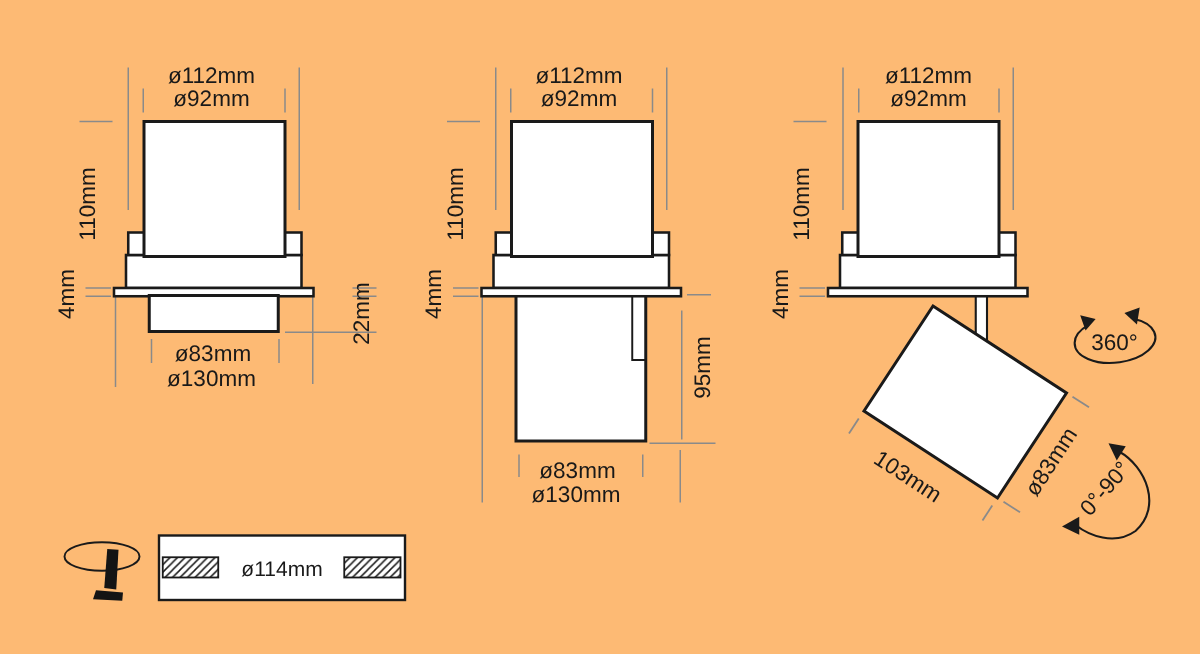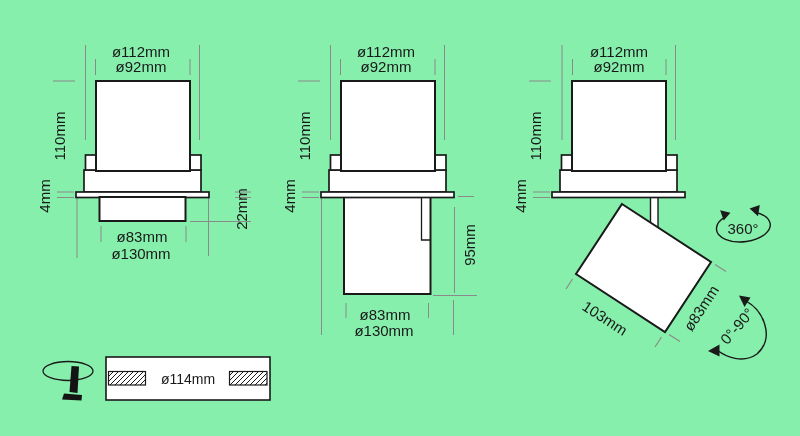--- a/index.html
+++ b/index.html
@@ -1,16 +1,16 @@
 <!DOCTYPE html>
 <html><head>
 <meta charset="utf-8">
 <style>
   html,body{margin:0;padding:0;background:#fff;}
-  .canvas{position:relative;width:800px;height:436px;background:#86efac;overflow:hidden;}
+  .canvas{position:relative;width:800px;height:436px;background:#fdba74;overflow:hidden;}
   svg{display:block;}
   .t{font-family:"Liberation Sans",sans-serif;font-size:15px;fill:#191919;text-anchor:middle;dominant-baseline:central;}
   .t-sm{font-family:"Liberation Sans",sans-serif;font-size:14px;fill:#191919;text-anchor:middle;dominant-baseline:central;}
   .outline{fill:#ffffff;stroke:#1a1a1a;stroke-width:1.7;}
   .outline-thick{fill:#ffffff;stroke:#1a1a1a;stroke-width:2;}
   .dim{stroke:#8a8a8a;stroke-width:1;fill:none;}
   .dash{stroke:#8a8a8a;stroke-width:1.2;fill:none;}
   .arrowline{stroke:#1a1a1a;stroke-width:1.4;fill:none;}
   .arrowhead{fill:#1a1a1a;stroke:none;}
   .blackfill{fill:#141414;stroke:none;}

